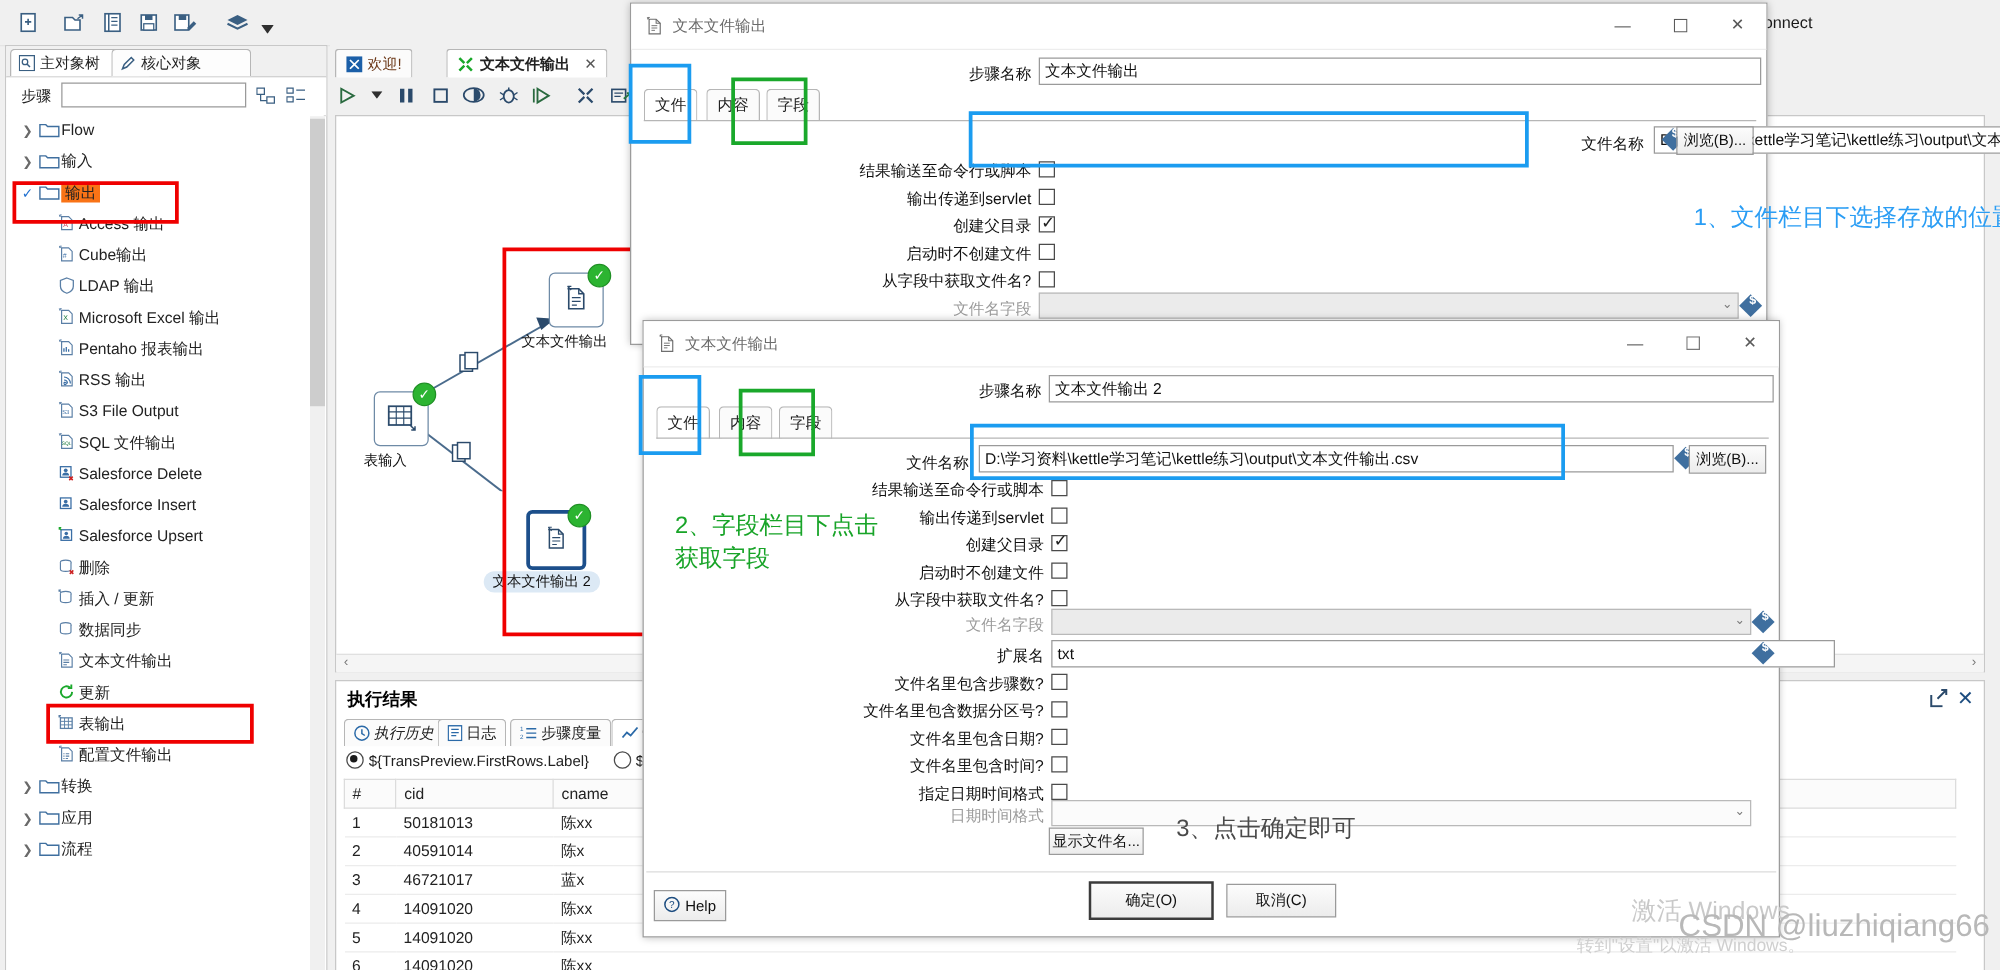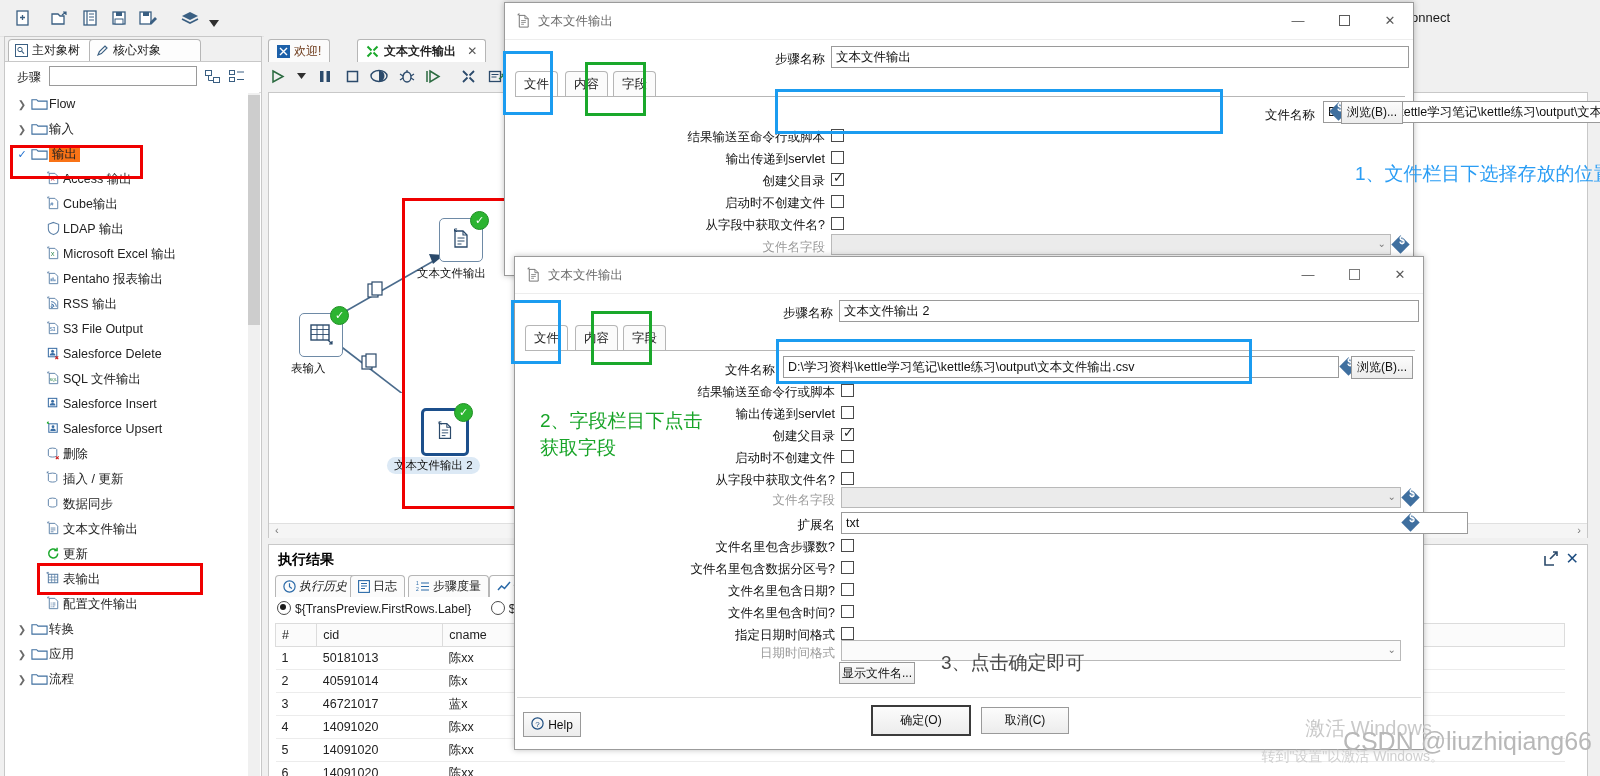--- a/index.html
+++ b/index.html
@@ -245,30 +245,30 @@
               <path d="M3.5 2.5h6l3 3v8h-9z" fill="#fff" stroke="#5a7fa6" stroke-width="1"></path>
               <path d="M1.6 1l2 2M1.9 2.6V1h1.7" stroke="#5a7fa6" stroke-width=".8" fill="none"></path>
               <path d="M5.5 11.5a1 1 0 100-.1M5.5 8.5a3 3 0 013 3M5.5 6a5.5 5.5 0 015.5 5.5" stroke="#3a6ea5" stroke-width="1" fill="none"></path>
             </svg></span><span class="hl">RSS 输出</span></div>
         <div class="trow lvl1"><span class="ico"><svg width="15" height="15" viewBox="0 0 16 16">
               <path d="M3.5 2.5h6l3 3v8h-9z" fill="#fff" stroke="#5a7fa6" stroke-width="1"></path>
               <path d="M1.6 1l2 2M1.9 2.6V1h1.7" stroke="#5a7fa6" stroke-width=".8" fill="none"></path>
               <text x="4" y="11" font-size="5" fill="#3a6ea5">S3</text>
             </svg></span><span class="hl">S3 File Output</span></div>
         <div class="trow lvl1"><span class="ico"><svg width="15" height="15" viewBox="0 0 16 16">
+              <path d="M3.5 2.5h6l3 3v8h-9z" fill="#fff" stroke="#5a7fa6" stroke-width="1"></path>
+              <path d="M1.6 1l2 2M1.9 2.6V1h1.7" stroke="#5a7fa6" stroke-width=".8" fill="none"></path>
+              <text x="3.6" y="11" font-size="4.2" fill="#1a7a3c">SQL</text>
+            </svg></span><span class="hl">SQL 文件输出</span></div>
+        <div class="trow lvl1"><span class="ico"><svg width="15" height="15" viewBox="0 0 16 16">
               <rect x="2.5" y="2.5" width="9" height="9" fill="#fff" stroke="#3a6ea5" stroke-width="1.1"></rect>
               <circle cx="7" cy="5.6" r="1.6" fill="#3a6ea5"></circle>
               <path d="M4 10c0-1.8 1.3-2.6 3-2.6s3 .8 3 2.6z" fill="#3a6ea5"></path>
               <path d="M10 11l3 3M13 11l-3 3" stroke="#cc2222" stroke-width="1.3"></path>
             </svg></span><span class="hl">Salesforce Delete</span></div>
-        <div class="trow lvl1"><span class="ico"><svg width="15" height="15" viewBox="0 0 16 16">
-              <path d="M3.5 2.5h6l3 3v8h-9z" fill="#fff" stroke="#5a7fa6" stroke-width="1"></path>
-              <path d="M1.6 1l2 2M1.9 2.6V1h1.7" stroke="#5a7fa6" stroke-width=".8" fill="none"></path>
-              <text x="3.6" y="11" font-size="4.2" fill="#1a7a3c">SQL</text>
-            </svg></span><span class="hl">SQL 文件输出</span></div>
         <div class="trow lvl1"><span class="ico"><svg width="15" height="15" viewBox="0 0 16 16">
               <rect x="2.5" y="2.5" width="9" height="9" fill="#fff" stroke="#3a6ea5" stroke-width="1.1"></rect>
               <circle cx="7" cy="5.6" r="1.6" fill="#3a6ea5"></circle>
               <path d="M4 10c0-1.8 1.3-2.6 3-2.6s3 .8 3 2.6z" fill="#3a6ea5"></path>
             </svg></span><span class="hl">Salesforce Insert</span></div>
         <div class="trow lvl1"><span class="ico"><svg width="15" height="15" viewBox="0 0 16 16">
               <rect x="3" y="3" width="9" height="9" fill="#fff" stroke="#3a6ea5" stroke-width="1.1"></rect>
               <circle cx="7.5" cy="6.1" r="1.5" fill="#3a6ea5"></circle>
               <path d="M4.6 10.6c0-1.7 1.2-2.5 2.9-2.5s2.9.8 2.9 2.5z" fill="#3a6ea5"></path>
               <path d="M1.2 1.2l2 2M1.5 2.9V1.2h1.7" stroke="#1aa82b" stroke-width="1" fill="none"></path>

